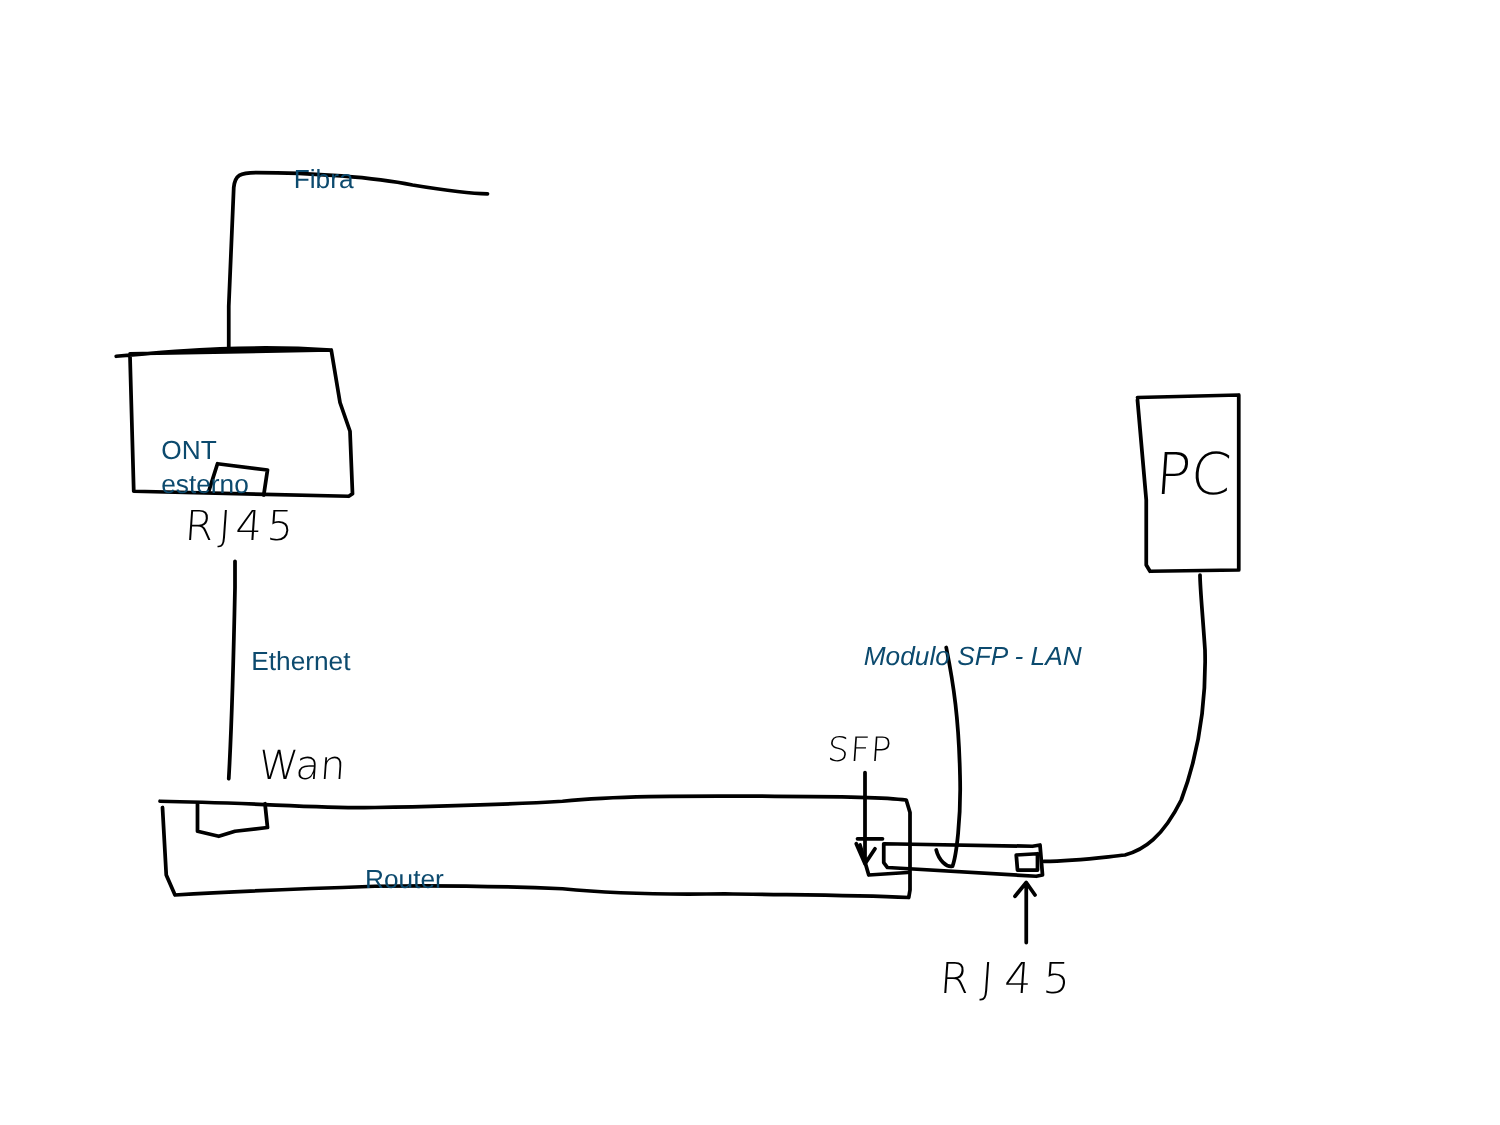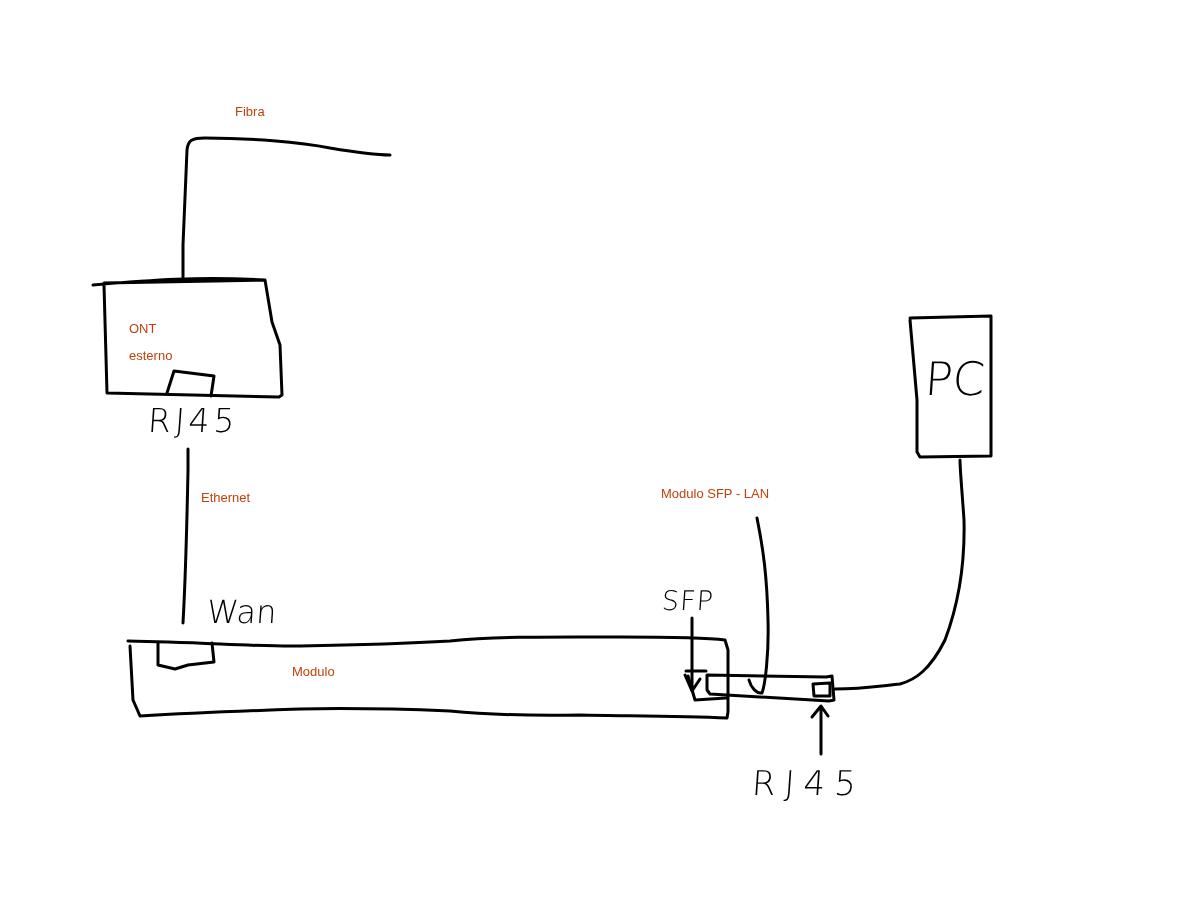--- a/index.html
+++ b/index.html
@@ -1,19 +1,19 @@
 <!DOCTYPE html>
 <html><head>
 <meta charset="utf-8">
 <style>
   html, body { margin: 0; padding: 0; background: #ffffff; }
   body { width: 1200px; height: 900px; position: relative; overflow: hidden; }
   #canvas { position: absolute; left: 0; top: 0; width: 1200px; height: 900px; }
   .stroke { fill: none; stroke: #000; stroke-width: 3; stroke-linecap: round; stroke-linejoin: round; }
-  .label { position: absolute; font-family: "Liberation Sans", "DejaVu Sans", sans-serif; font-size: 13px; color: #c2410c; white-space: nowrap; line-height: 1.25; }
+  .label { position: absolute; font-family: "Liberation Sans", "DejaVu Sans", sans-serif; font-size: 21px; color: #0c4a6e; white-space: nowrap; line-height: 1.25; margin-top: 27px; }
   .hand { position: absolute; font-family: "DejaVu Sans", sans-serif; font-weight: 300; color: #000; white-space: nowrap; letter-spacing: 4px; transform: skewX(-4deg); }
 </style>
 </head>
 <body>
 
 <svg id="canvas" viewBox="0 0 1200 900" xmlns="http://www.w3.org/2000/svg">
   <path class="stroke" d="M183,278 L183,245 C184,215 186,180 187,150 C188,140 192,138 205,138 C250,138 300,142 330,148 C360,153 375,155 390,155"></path>
 
   <path class="stroke" d="M93,285 C150,280 200,276 265,280 L272,322 L280,345 L282,395 L279,397 L107,393 L104,285 M265,280 L104,283"></path>
   <path class="stroke" d="M167,393 L174,371 L214,376 L211,396"></path>
@@ -36,17 +36,17 @@
 
   <path class="stroke" d="M835,689 C860,689 880,686 900,684 C915,680 930,670 945,640 C960,600 965,560 964,520 C962,490 960,470 960,460"></path>
 </svg>
 
 <div class="label" style="left:235px; top:104px;">Fibra</div>
 <div class="label" style="left:129px; top:321px;">ONT</div>
 <div class="label" style="left:129px; top:348px;">esterno</div>
 <div class="hand" style="left:148px; top:401px; font-size:33px;">RJ45</div>
 <div class="label" style="left:201px; top:490px;">Ethernet</div>
 <div class="hand" style="left:207px; top:593px; font-size:32px; letter-spacing:0px;">Wan</div>
-<div class="label" style="left:292px; top:664px;">Modulo</div>
+<div class="label" style="left:292px; top:664px;">Router</div>
 <div class="hand" style="left:662px; top:585px; font-size:27px; letter-spacing:1px;">SFP</div>
-<div class="label" style="left:661px; top:486px;">Modulo SFP - LAN</div>
+<div class="label" style="left:691px; top:486px;font-style:italic;">Modulo SFP - LAN</div>
 <div class="hand" style="left:752px; top:763px; font-size:34px; letter-spacing:9px;">RJ45</div>
 <div class="hand" style="left:925px; top:352px; font-size:46px; letter-spacing:0px; font-weight:200;">PC</div>
 
 </body></html>

